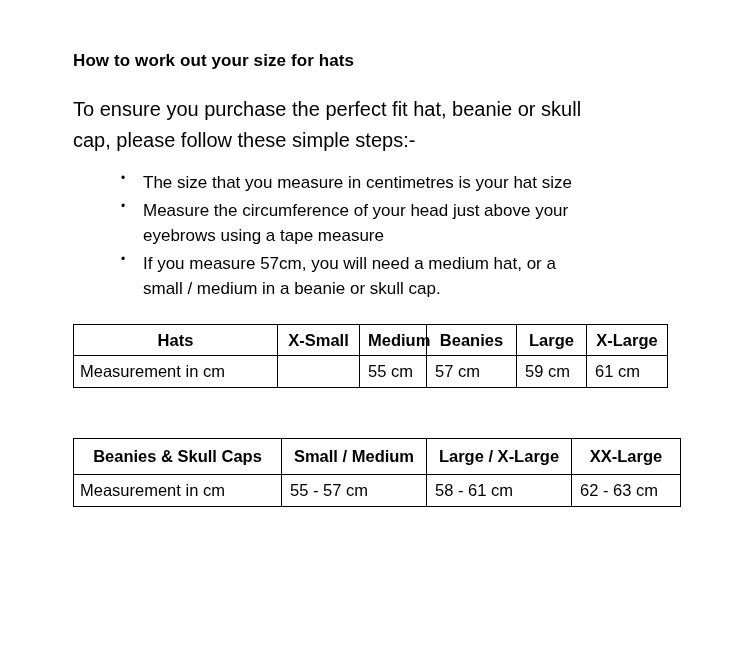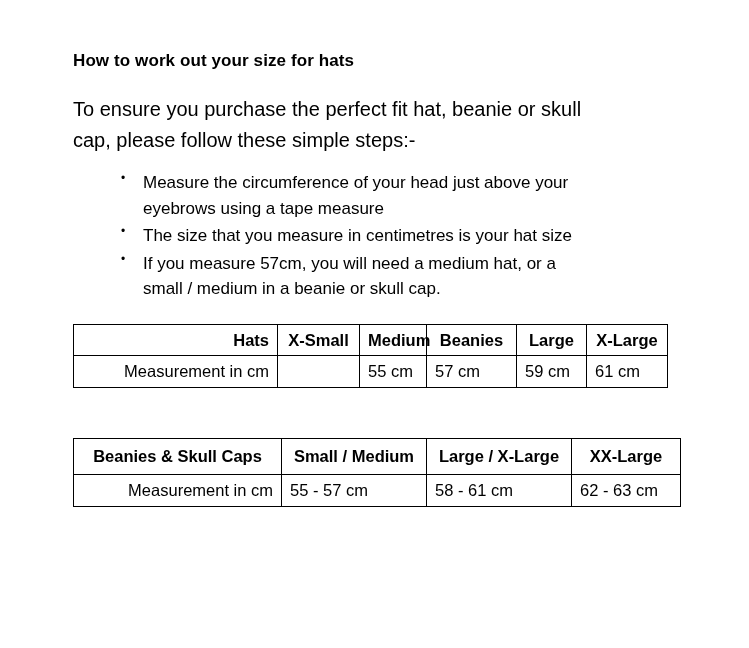--- a/index.html
+++ b/index.html
@@ -64,32 +64,32 @@
     font-size: 16.5px;
     padding: 5px 8px;
     vertical-align: middle;
     font-weight: normal;
     line-height: 1.25;
   }
   table.sizes th {
     font-weight: bold;
   }
   table.sizes td.rowlabel, table.sizes th.rowlabel {
-    text-align: right;
+    text-align: left;
     padding-left: 6px;
     font-weight: normal;
   }
   
   #hats-table {
     width: 594px;
     margin-top: 10px;
   }
   #hats-table th.hats-head {
     font-weight: bold;
-    text-align: right;
+    text-align: center;
   }
   #hats-table td.empty-cell {
     border: 1px solid #000;
   }
   .spacer-between {
     height: 50px;
   }
   
   #beanies-table {
     width: 607px;
@@ -103,22 +103,22 @@
 </head>
 <body>
 
 <div class="page">
 
   <h1 class="doc-title">How to work out your size for hats</h1>
 
   <p class="intro">To ensure you purchase the perfect fit hat, beanie or skull cap, please follow these simple steps:-</p>
 
   <ul class="steps">
+    <li>The size that you measure in centimetres is your hat size</li>
     <li>Measure the circumference of your head just above your eyebrows using a tape measure</li>
-    <li>The size that you measure in centimetres is your hat size</li>
     <li>If you measure 57cm, you will need a medium hat, or a small / medium in a beanie or skull cap.</li>
   </ul>
 
   <table class="sizes" id="hats-table">
     <colgroup>
       <col style="width:204px">
       <col style="width:82px">
       <col style="width:67px">
       <col style="width:90px">
       <col style="width:70px">

